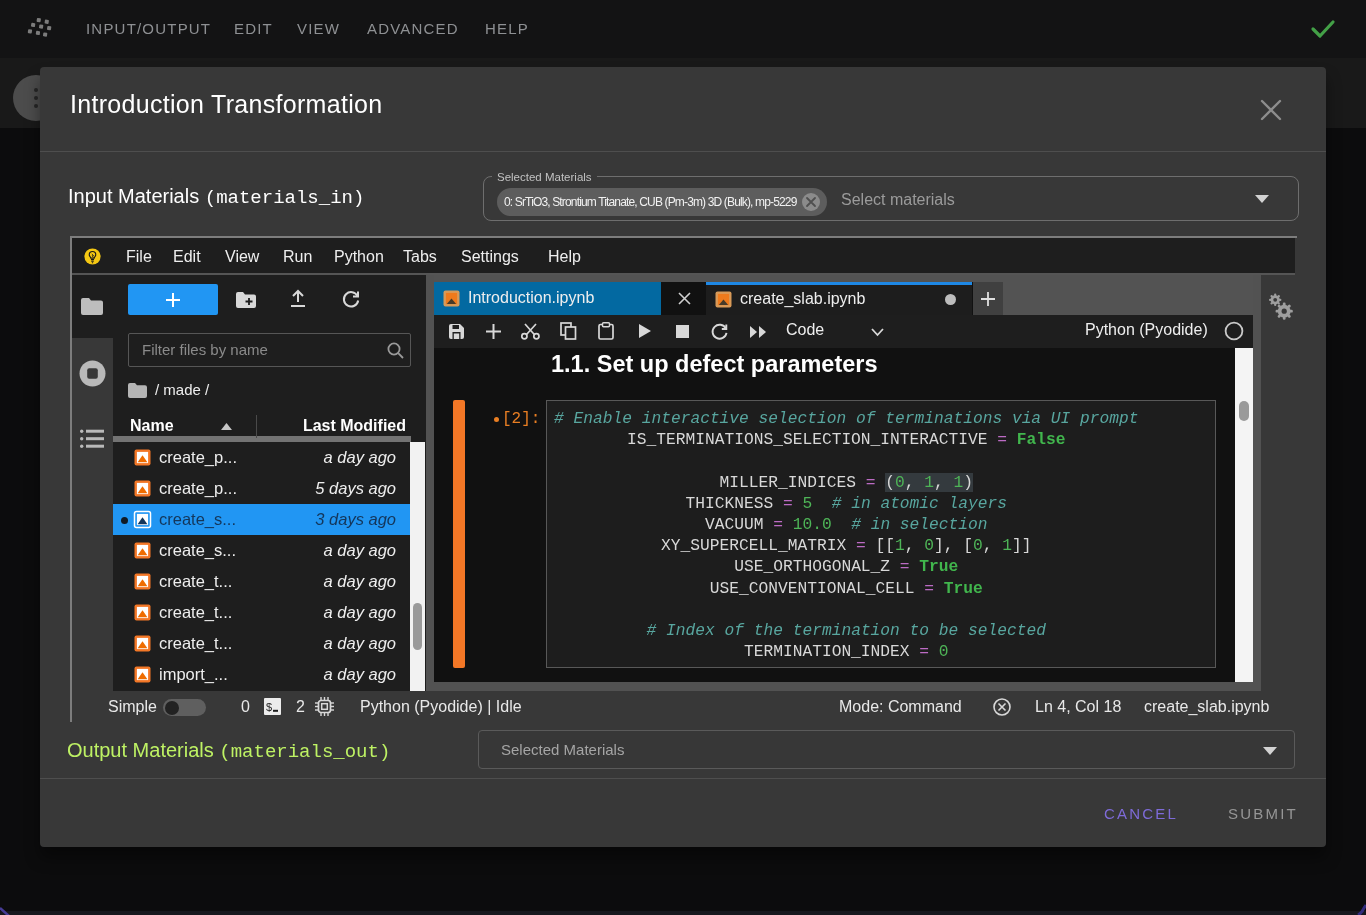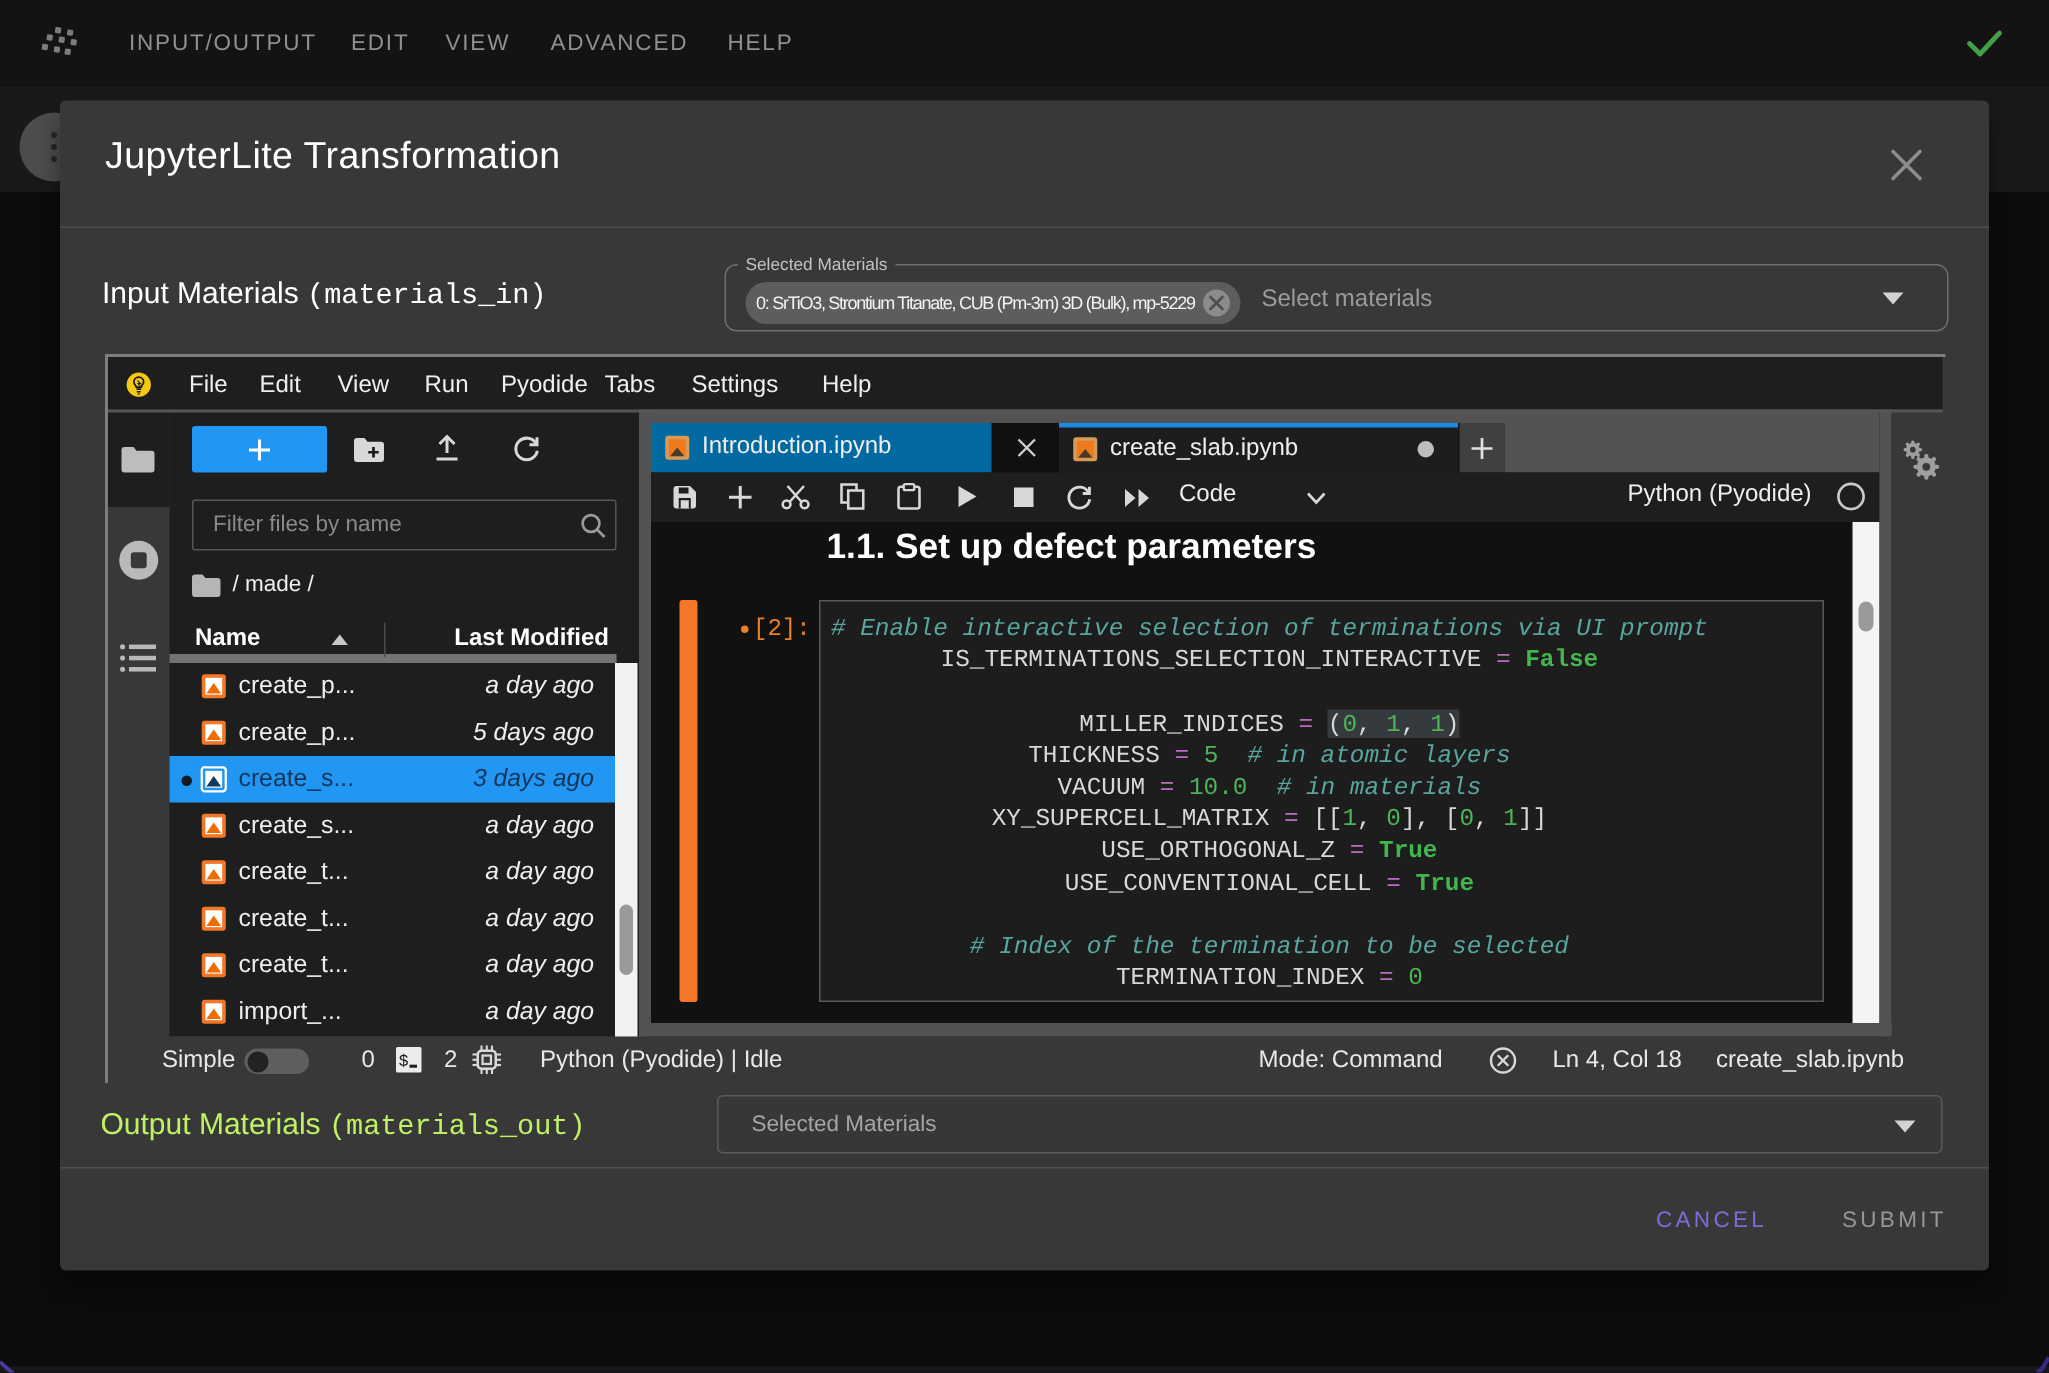--- a/index.html
+++ b/index.html
@@ -128,21 +128,21 @@
   <div class="abs" style="left:0; top:911px; width:1366px; height:4px; background:#17171d"></div>
   <svg width="9" height="9" style="left:0px; top:906px" viewBox="0 0 9 9">
       <path d="M0 2 L9 10" fill="none" stroke="#473c96" stroke-width="2.5"></path>
     </svg>
   <svg width="8" height="11" style="left:1358px; top:904px" viewBox="0 0 8 11">
       <path d="M0 11 Q4 9 6 4 L8 1" fill="none" stroke="#332c7e" stroke-width="3"></path>
     </svg>
 
   <div class="abs" id="modal">
     <div class="abs" id="mhead"></div>
-    <div class="abs" id="mtitle">JupyterLite Transformation</div>
+    <div class="abs" id="mtitle">Introduction Transformation</div>
     <svg id="mclose" width="22" height="22" viewBox="0 0 22 22">
         <path d="M2 2 L20 20 M20 2 L2 20" stroke="#8d8d8d" stroke-width="2.4" stroke-linecap="round"></path>
       </svg>
 
     <div class="abs" id="inlabel">Input Materials <span class="mono" style="font-size:19px">(materials_in)</span></div>
     <div class="abs" id="fieldset"></div>
     <div class="abs" id="fieldlabel">Selected Materials</div>
     <div class="abs" id="chip">0: SrTiO3, Strontium Titanate, CUB (Pm-3m) 3D (Bulk), mp-5229
       <div id="chipx">
           <svg width="10" height="10" style="left:4px; top:4px" viewBox="0 0 10 10">
@@ -160,21 +160,21 @@
         <svg width="17" height="17" style="left:12px; top:10px" viewBox="0 0 22 22">
           <circle cx="11" cy="11" r="10.5" fill="#f5c813"></circle>
           <path d="M11 4.5 C8.2 4.5 6.8 6.6 6.8 8.6 C6.8 10.6 8.6 11.6 8.8 13 L13.2 13 C13.4 11.6 15.2 10.6 15.2 8.6 C15.2 6.6 13.8 4.5 11 4.5 Z" fill="none" stroke="#1a1a1a" stroke-width="1.5"></path>
           <path d="M9 14.8 L13 14.8 M9.4 17 L12.6 17 M10.2 19 L11.8 19" stroke="#1a1a1a" stroke-width="1.4"></path>
           <path d="M10 7.5 L12.5 10 L10.5 10 L12 12.3" fill="none" stroke="#1a1a1a" stroke-width="1"></path>
         </svg>
         <span style="left:54px">File</span>
         <span style="left:101px">Edit</span>
         <span style="left:153px">View</span>
         <span style="left:211px">Run</span>
-        <span style="left:262px">Pyodide</span>
+        <span style="left:262px">Python</span>
         <span style="left:331px">Tabs</span>
         <span style="left:389px">Settings</span>
         <span style="left:476px">Help</span>
       </div>
 
       <div class="abs" id="jside">
         <div class="abs" id="jsideactive"></div>
         <svg width="22" height="17" style="left:9px; top:25px" viewBox="0 0 22 17">
             <path d="M0 2 Q0 0 2 0 L8 0 L10 2.5 L20 2.5 Q22 2.5 22 4.5 L22 15 Q22 17 20 17 L2 17 Q0 17 0 15 Z" fill="#bdbdbd"></path>
           </svg>
@@ -390,21 +390,21 @@
           <div class="abs" id="nbh1">1.1. Set up defect parameters</div>
           <div class="abs" id="cellbar"></div>
           <div class="abs" id="prompt">[2]:</div>
           <div class="abs" style="left:60px; top:69px; width:5px; height:5px; border-radius:50%; background:#ea7f23"></div>
           <div class="abs" id="editor">
             <div id="code"><span class="cm"># Enable interactive selection of terminations via UI prompt</span>
 IS_TERMINATIONS_SELECTION_INTERACTIVE <span class="op">=</span> <span class="kw">False</span>
 
 MILLER_INDICES <span class="op">=</span> <span class="hl">(<span class="nu">0</span>, <span class="nu">1</span>, <span class="nu">1</span>)</span>
 THICKNESS <span class="op">=</span> <span class="nu">5</span>  <span class="cm"># in atomic layers</span>
-VACUUM <span class="op">=</span> <span class="nu">10.0</span>  <span class="cm"># in materials</span>
+VACUUM <span class="op">=</span> <span class="nu">10.0</span>  <span class="cm"># in selection</span>
 XY_SUPERCELL_MATRIX <span class="op">=</span> [[<span class="nu">1</span>, <span class="nu">0</span>], [<span class="nu">0</span>, <span class="nu">1</span>]]
 USE_ORTHOGONAL_Z <span class="op">=</span> <span class="kw">True</span>
 USE_CONVENTIONAL_CELL <span class="op">=</span> <span class="kw">True</span>
 
 <span class="cm"># Index of the termination to be selected</span>
 TERMINATION_INDEX <span class="op">=</span> <span class="nu">0</span></div>
           </div>
         </div>
         <div class="abs" id="nbscroll">
             <div id="nbthumb"></div>

